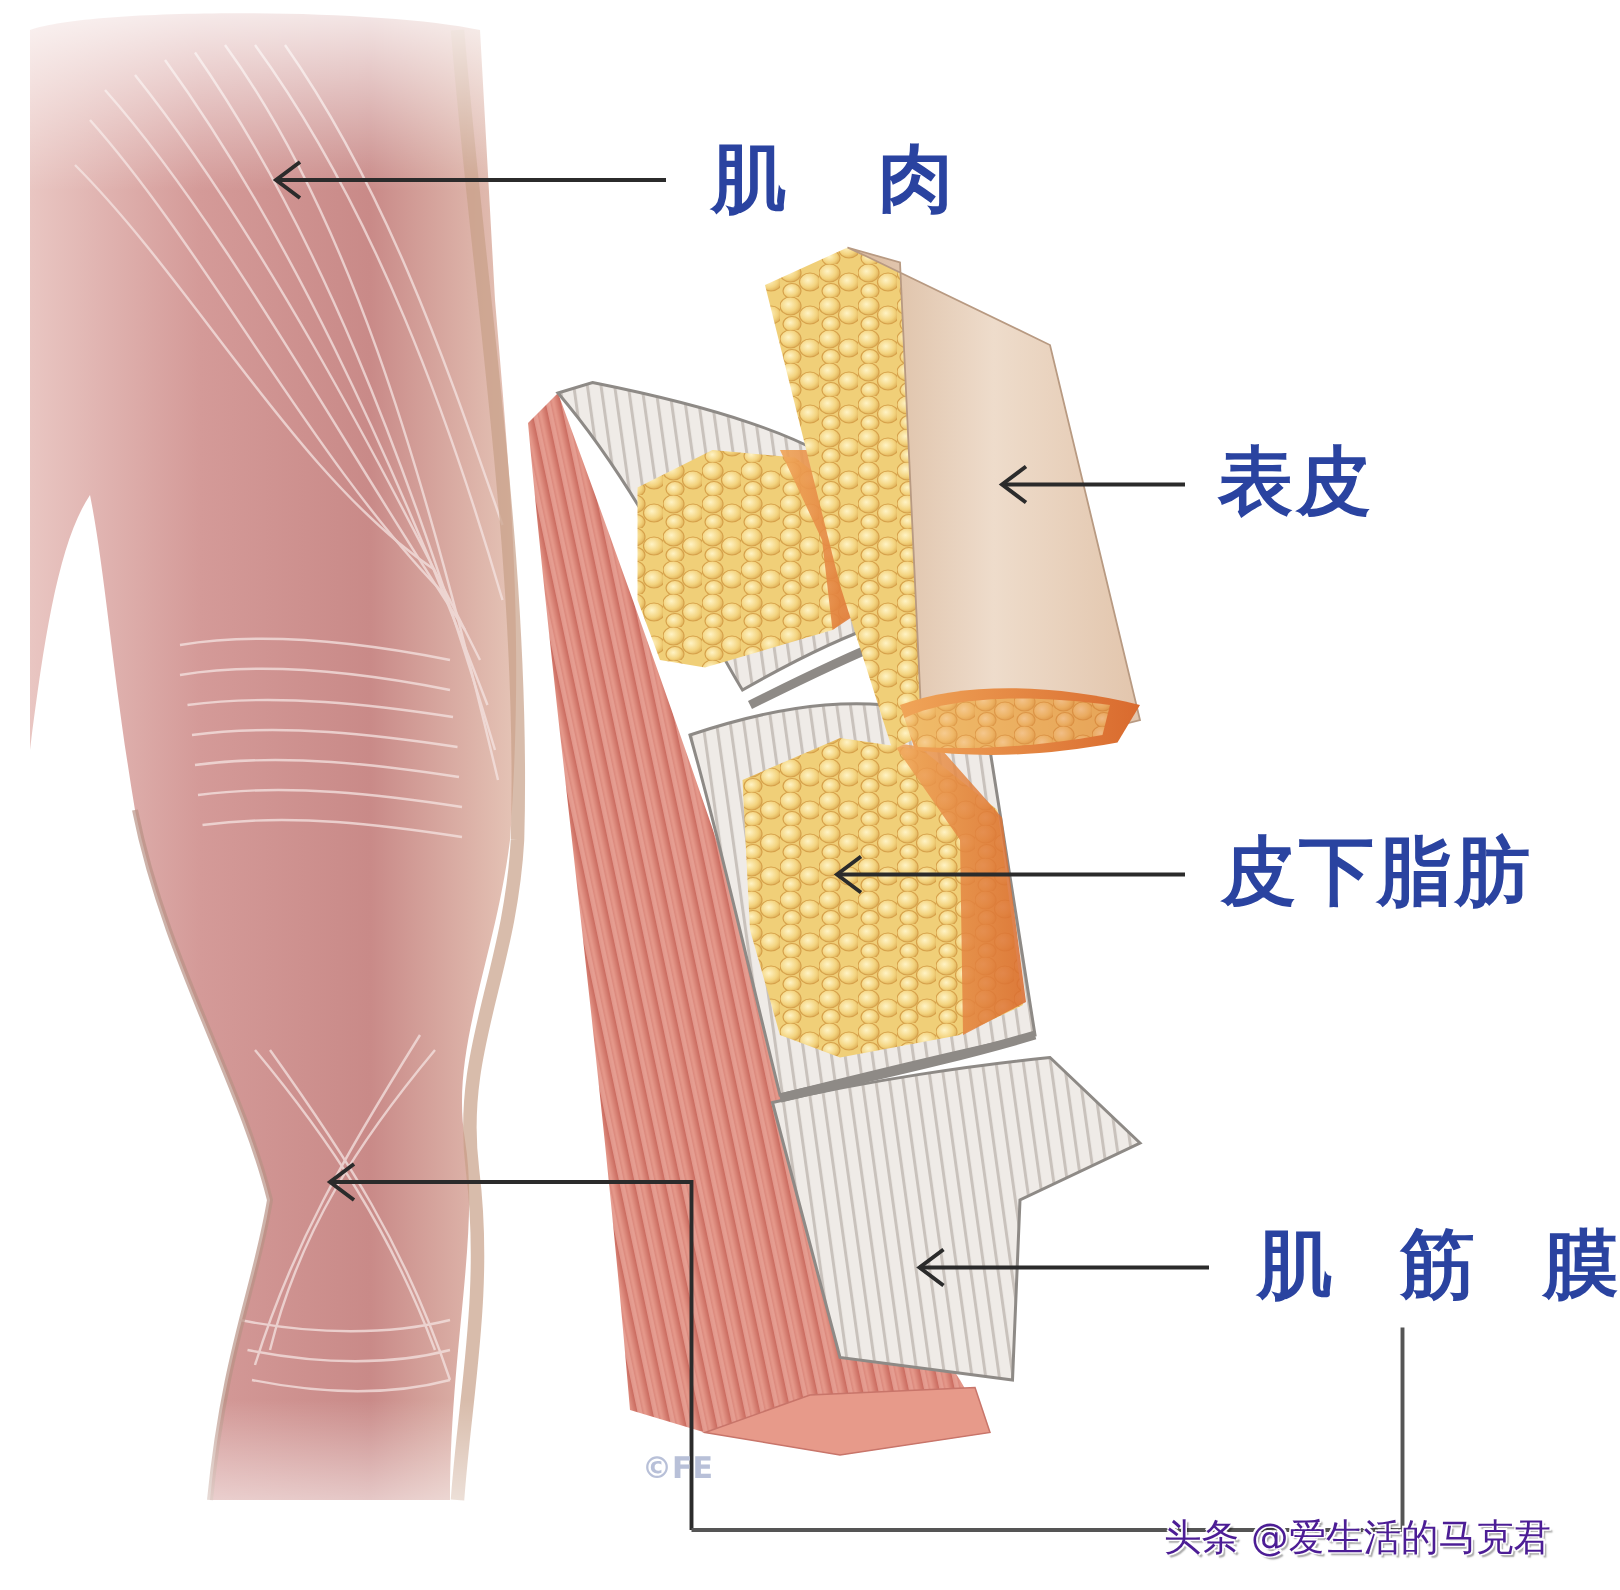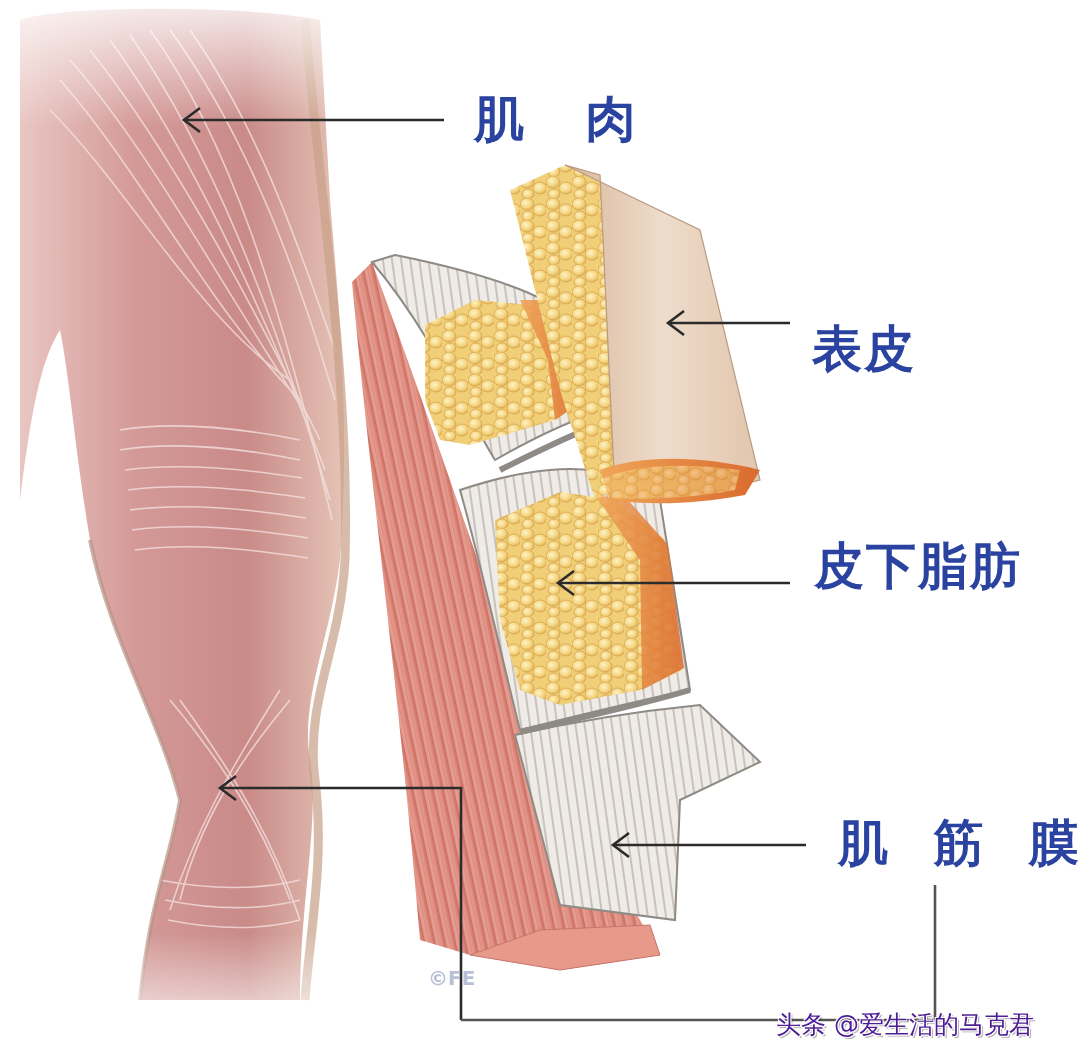--- a/index.html
+++ b/index.html
@@ -142,19 +142,19 @@
       <polyline points="629,833 613,845 629,857"></polyline>
 
       <polyline points="461,1020 461,788 220,788"></polyline>
       <polyline points="236,776 220,788 236,800"></polyline>
       <line x1="461" y1="1020" x2="935" y2="1020" stroke="#555"></line>
       <line x1="935" y1="1020" x2="935" y2="885" stroke="#555"></line>
     </g>
   </svg>
 
   <div class="label spaced" style="left:474px;top:94px;">肌 肉</div>
-  <div class="label" style="left:812px;top:296px;margin-top:28px;">表皮</div>
-  <div class="label" style="left:814px;top:541px;">皮下脂肪</div>
+  <div class="label" style="left:812px;top:296px;">表皮</div>
+  <div class="label" style="left:814px;top:556px;">皮下脂肪</div>
   <div class="label spaced" style="left:838px;top:818px;letter-spacing:14px;">肌 筋 膜</div>
 
   <div class="copyright">©FE</div>
   <div class="watermark">头条 @爱生活的马克君</div>
 </div>
 
 </body></html>

